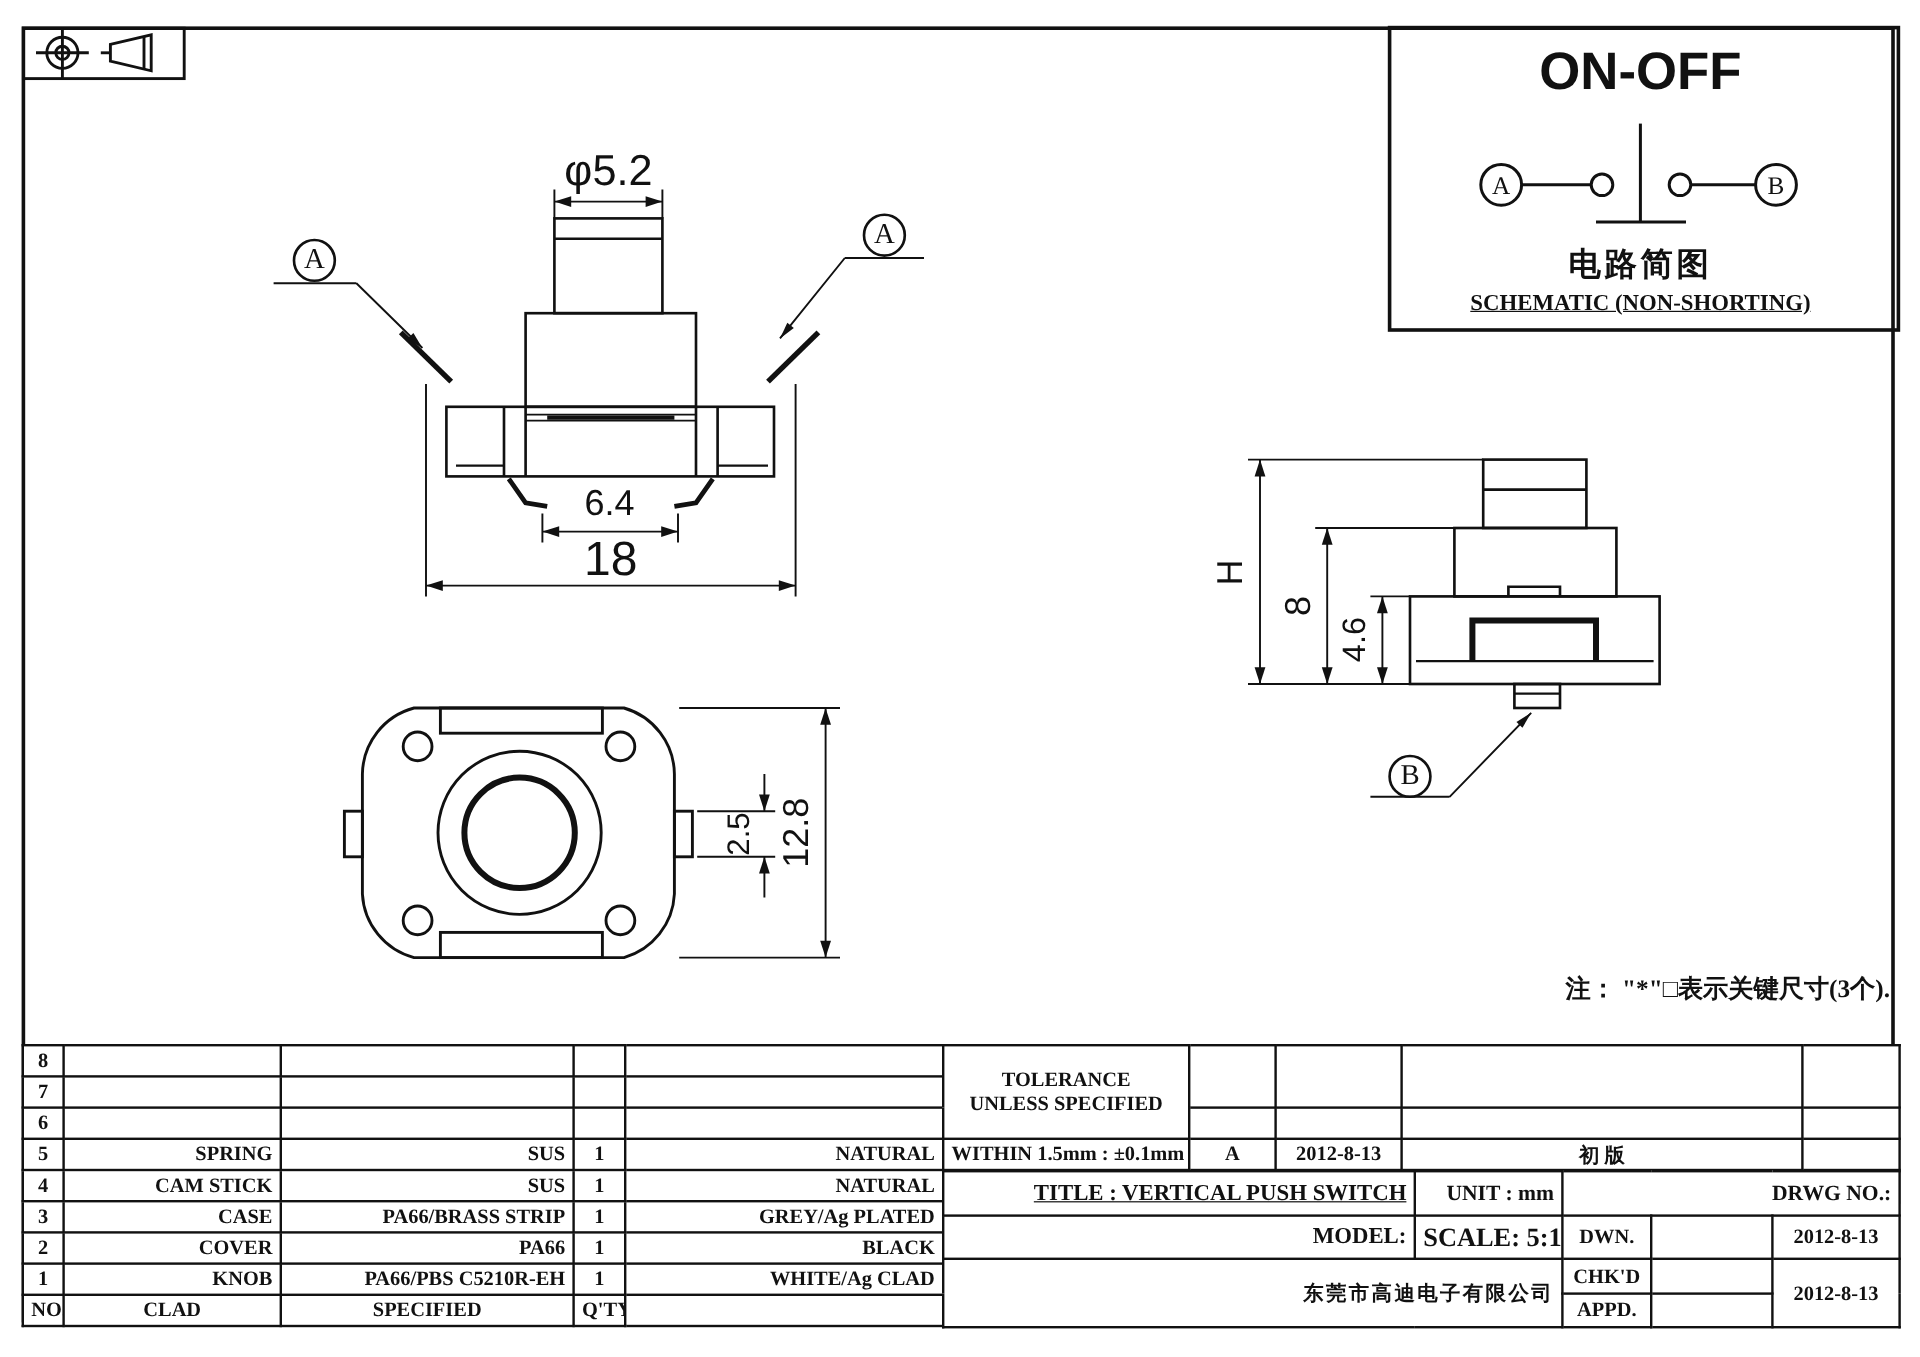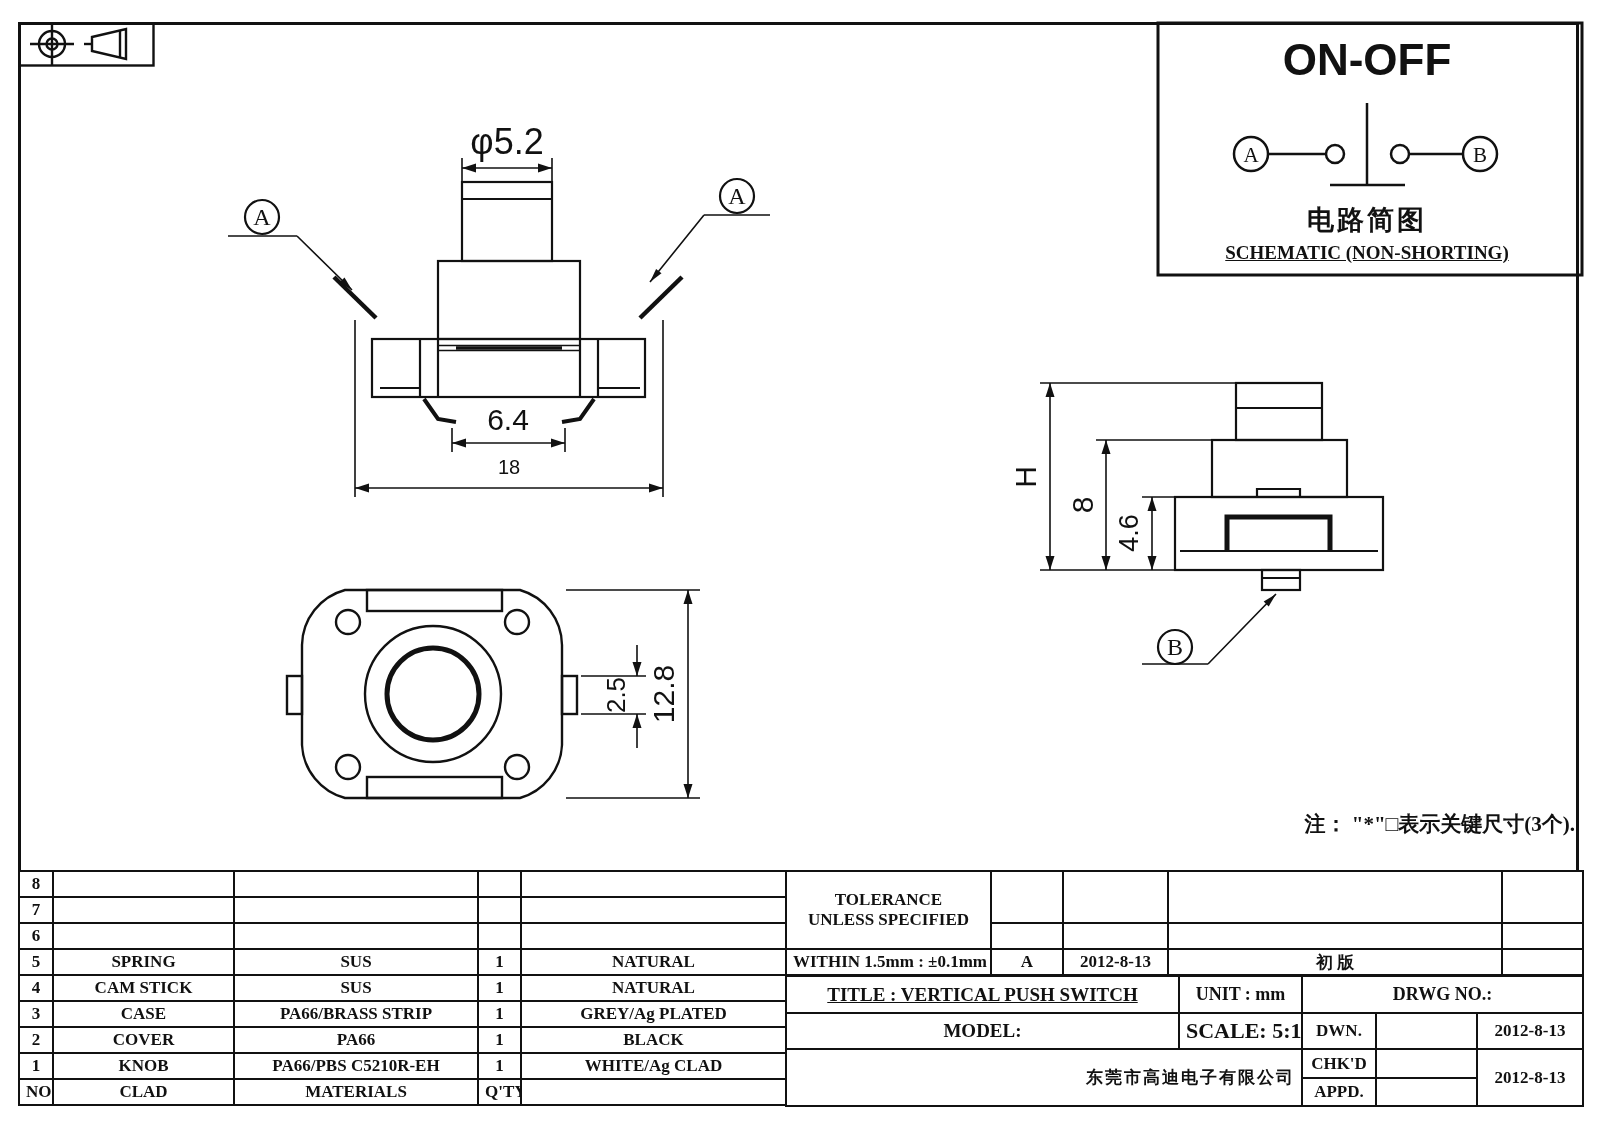--- a/index.html
+++ b/index.html
@@ -11,21 +11,21 @@
   svg.linework{position:absolute;left:0;top:0;}
   .t{position:absolute;transform:translate(-50%,-50%);white-space:nowrap;color:#111;}
   .rot{transform:translate(-50%,-50%) rotate(-90deg);}
   .dim{font-family:"Liberation Sans",sans-serif;font-weight:400;}
   .serifb{font-family:"Liberation Serif",serif;font-weight:bold;}
   
   table.blk{border-collapse:collapse;table-layout:fixed;position:absolute;background:#fff;}
   table.blk td{border:2px solid #111;padding:0 6px;font-family:"Liberation Serif",serif;
     font-weight:bold;font-size:17px;color:#111;overflow:hidden;white-space:nowrap;vertical-align:middle;}
   td.c{text-align:center;padding:0 2px;}
-  td.l{text-align:center;}
+  td.l{text-align:right;}
   .note{position:absolute;left:1230px;top:810px;width:345px;text-align:right;
     font-size:21px;font-weight:bold;font-family:"Liberation Serif",serif;}
   .company{font-family:"Liberation Sans",sans-serif;font-weight:600;font-size:40px;text-align:right;letter-spacing:2px;}
   .underln{text-decoration:underline;}
 </style>
 </head>
 <body>
 
 <div class="sheet">
 
@@ -155,21 +155,21 @@
       <path d="M1367,103 V185"></path>
       <path d="M1330,185 H1405"></path>
       <circle cx="1400" cy="154" r="9"></circle>
       <path d="M1409,154 H1463"></path>
       <circle cx="1480" cy="154" r="17"></circle>
     </g>
   </svg>
 
   <span class="t dim" style="left:507px;top:142px;font-size:36px;">φ5.2</span>
   <span class="t dim" style="left:508px;top:420px;font-size:30px;">6.4</span>
-  <span class="t dim" style="left:509px;top:467px;font-size:20px;">18</span>
+  <span class="t dim" style="left:509px;top:467px;font-size:40px;">18</span>
   <span class="t" style="left:262px;top:217px;font-size:24px;">A</span>
   <span class="t" style="left:737px;top:196px;font-size:24px;">A</span>
 
   <span class="t rot dim" style="left:616px;top:695px;font-size:26px;">2.5</span>
   <span class="t rot dim" style="left:664px;top:694px;font-size:30px;">12.8</span>
 
   <span class="t rot dim" style="left:1026px;top:477px;font-size:30px;">H</span>
   <span class="t rot dim" style="left:1083px;top:505px;font-size:30px;">8</span>
   <span class="t rot dim" style="left:1129px;top:533px;font-size:27px;">4.6</span>
   <span class="t" style="left:1175px;top:647px;font-size:24px;">B</span>
@@ -243,21 +243,21 @@
     <tr style="height:26px">
       <td class="c">1</td>
       <td class="l">KNOB</td>
       <td class="l">PA66/PBS C5210R-EH</td>
       <td class="c">1</td>
       <td class="l">WHITE/Ag CLAD</td>
     </tr>
     <tr style="height:26px">
       <td class="c">NO.</td>
       <td class="c">CLAD</td>
-      <td class="c">MATERIALS</td>
+      <td class="c">SPECIFIED</td>
       <td class="c">Q'TY</td>
       <td class="c"></td>
     </tr>
   </tbody>
     </table>
 
   <table class="blk" style="left:785px;top:870px;width:797px;">
     <colgroup>
         <col style="width:205px">
         <col style="width:72px">

